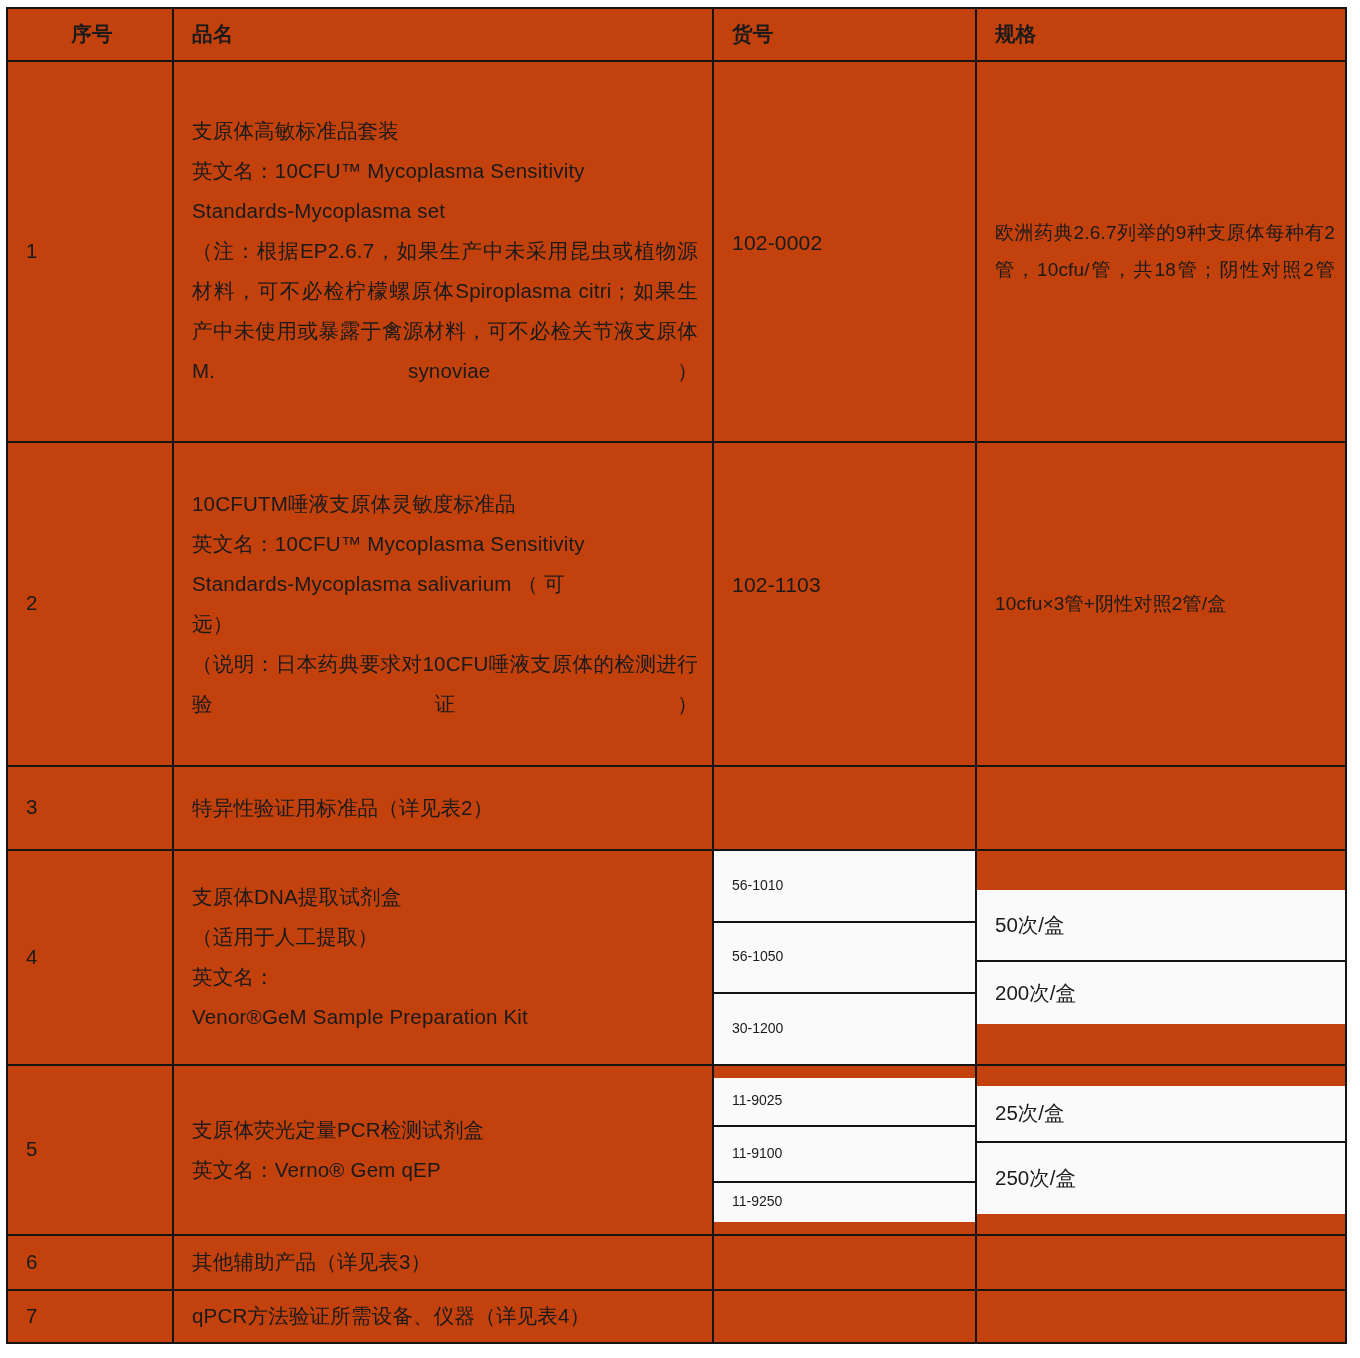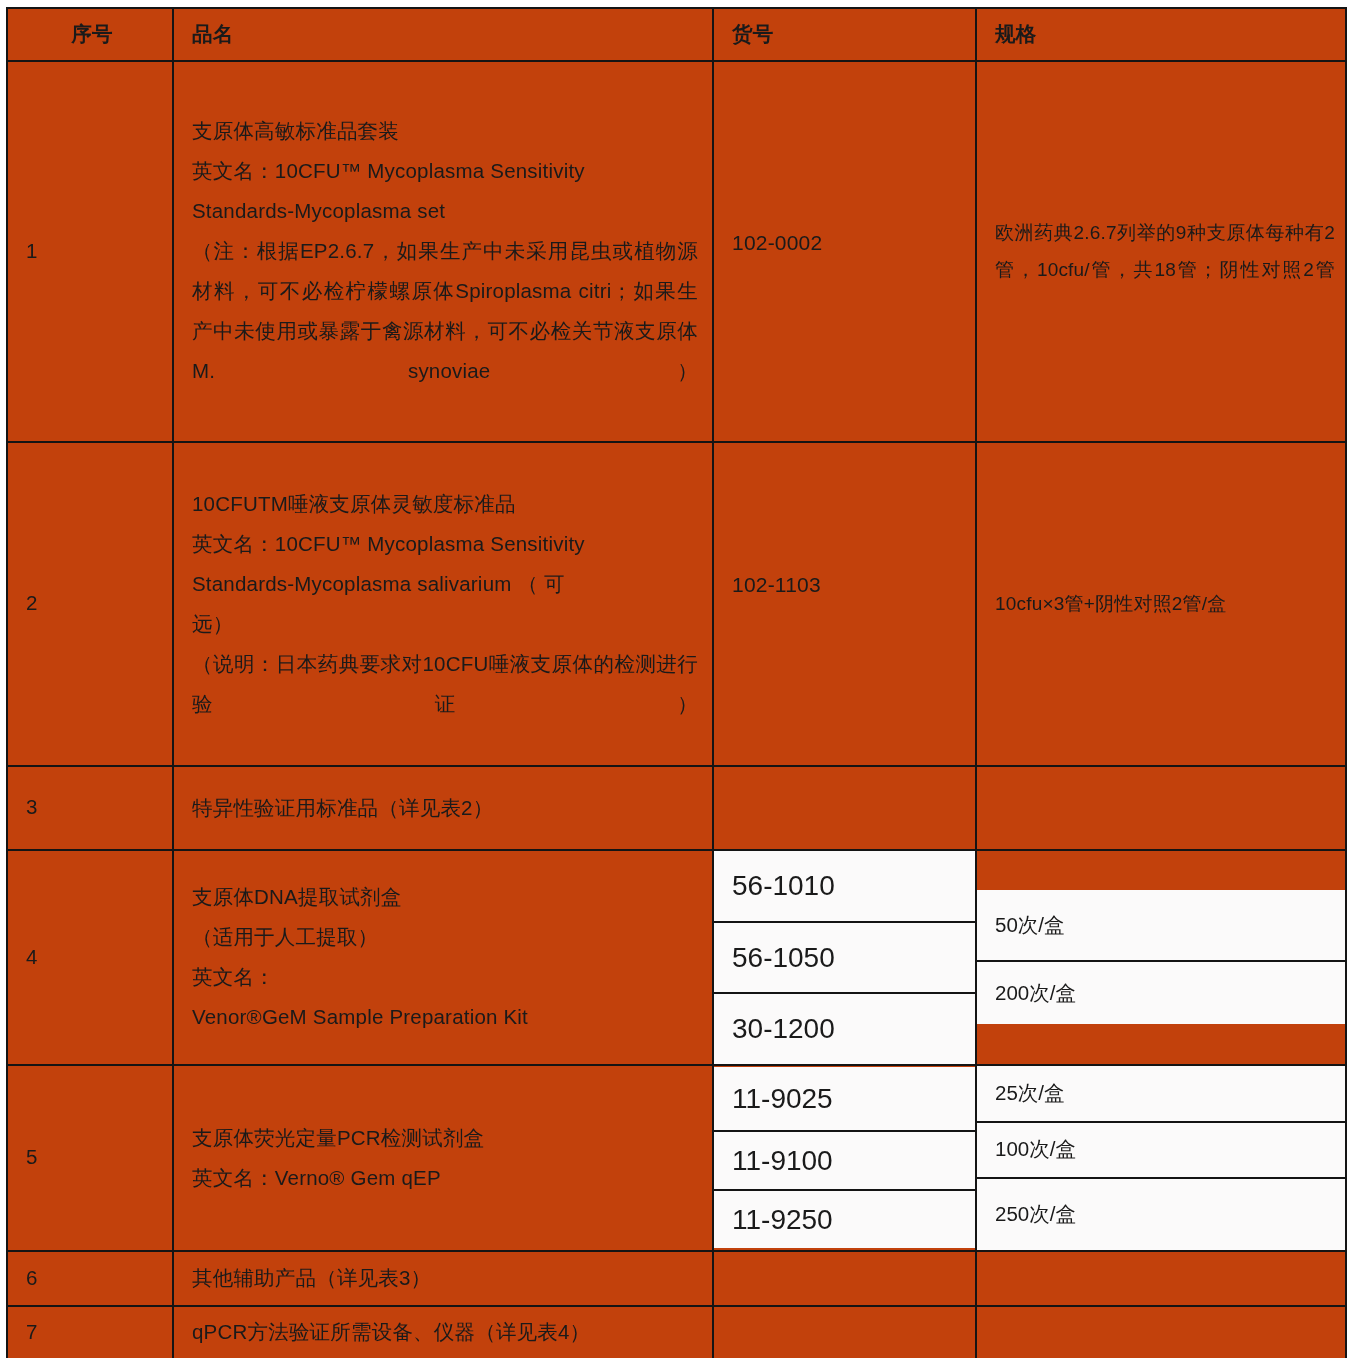--- a/index.html
+++ b/index.html
@@ -107,21 +107,21 @@
   table.sub td {
     border: 0;
     border-bottom: 2px solid #141414;
     padding: 0;
     background: #fbfafa;
   }
   table.sub tr:last-child td { border-bottom: 0; }
 
   .sub-pad {
     padding: 9px 14px 9px 18px;
-    font-size: 28px;
+    font-size: 14px;
     line-height: 1.4;
   }
   .sub-pad.cjk { font-size: 20.5px; }
 </style>
 </head>
 <body>
 
 <div class="sheet">
 
   <table class="spec-table">
@@ -262,21 +262,21 @@
         </td>
         <td class="va-mid">
           <div class="cell-pad">
             <span class="line">支原体荧光定量PCR检测试剂盒</span>
             <span class="line">英文名：Verno® Gem qEP</span>
           </div>
         </td>
         <td class="va-mid" style="padding:0">
           <table class="sub">
             <tbody>
-                <tr style="height:64px">
+                <tr style="height:48px">
               <td>
                 <span class="sub-pad line">11-9025</span>
               </td>
             </tr>
             <tr style="height:56px">
               <td>
                 <span class="sub-pad line">11-9100</span>
               </td>
             </tr>
             <tr style="height:40px">
@@ -288,25 +288,20 @@
             </table>
         </td>
         <td class="va-mid" style="padding:0">
           <table class="sub">
             <tbody>
                 <tr style="height:56px">
               <td>
                 <span class="sub-pad cjk line">25次/盒</span>
               </td>
             </tr>
-            <tr style="height:56px">
-              <td>
-                <span class="sub-pad cjk line">100次/盒</span>
-              </td>
-            </tr>
             <tr style="height:72px">
               <td>
                 <span class="sub-pad cjk line">250次/盒</span>
               </td>
             </tr>
           </tbody>
             </table>
         </td>
       </tr>
 

